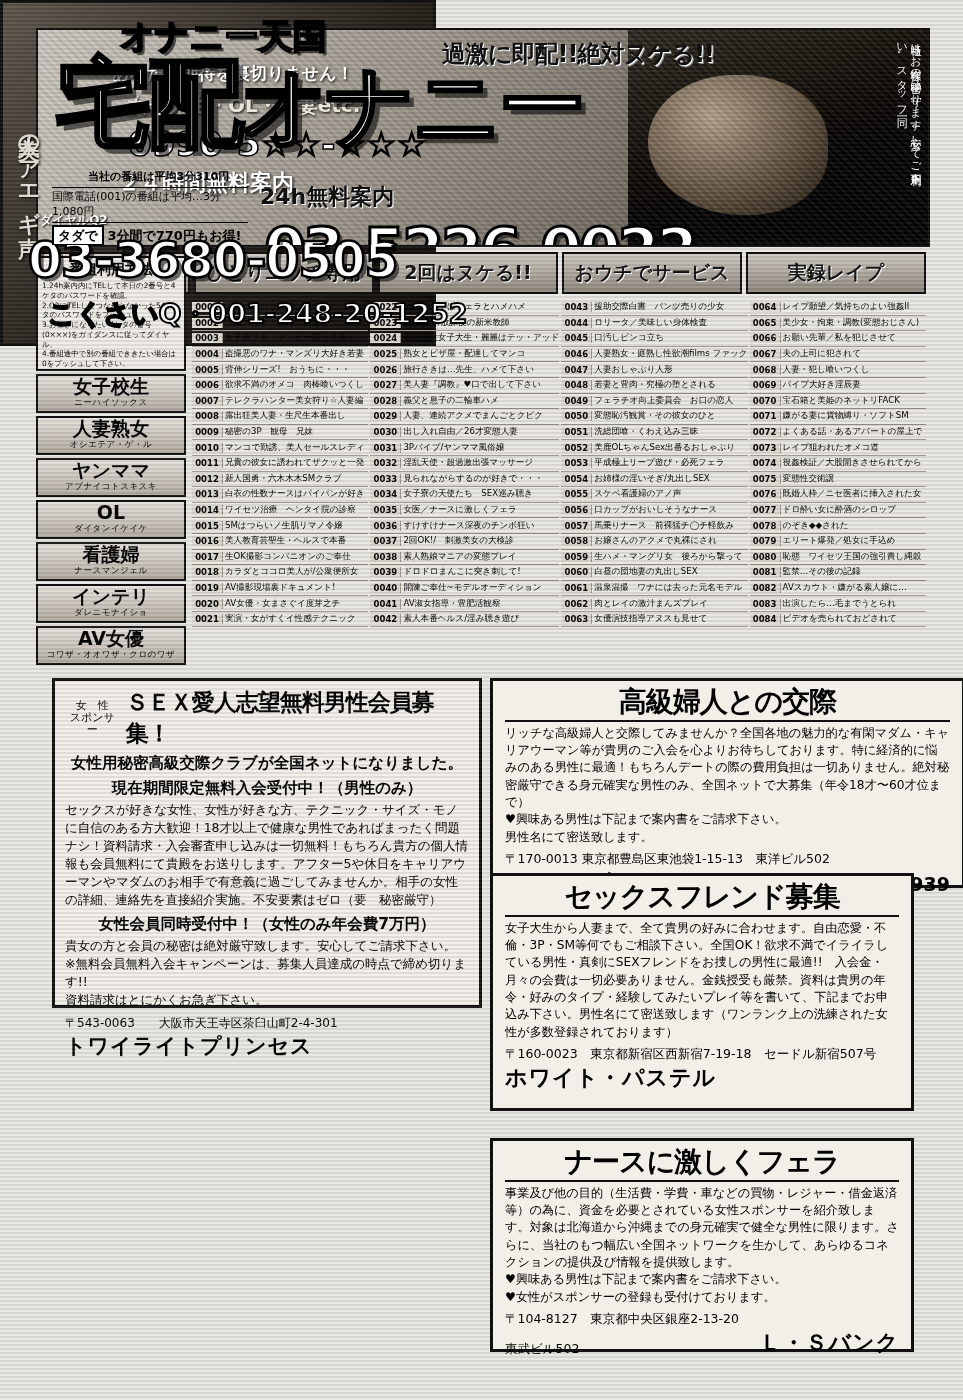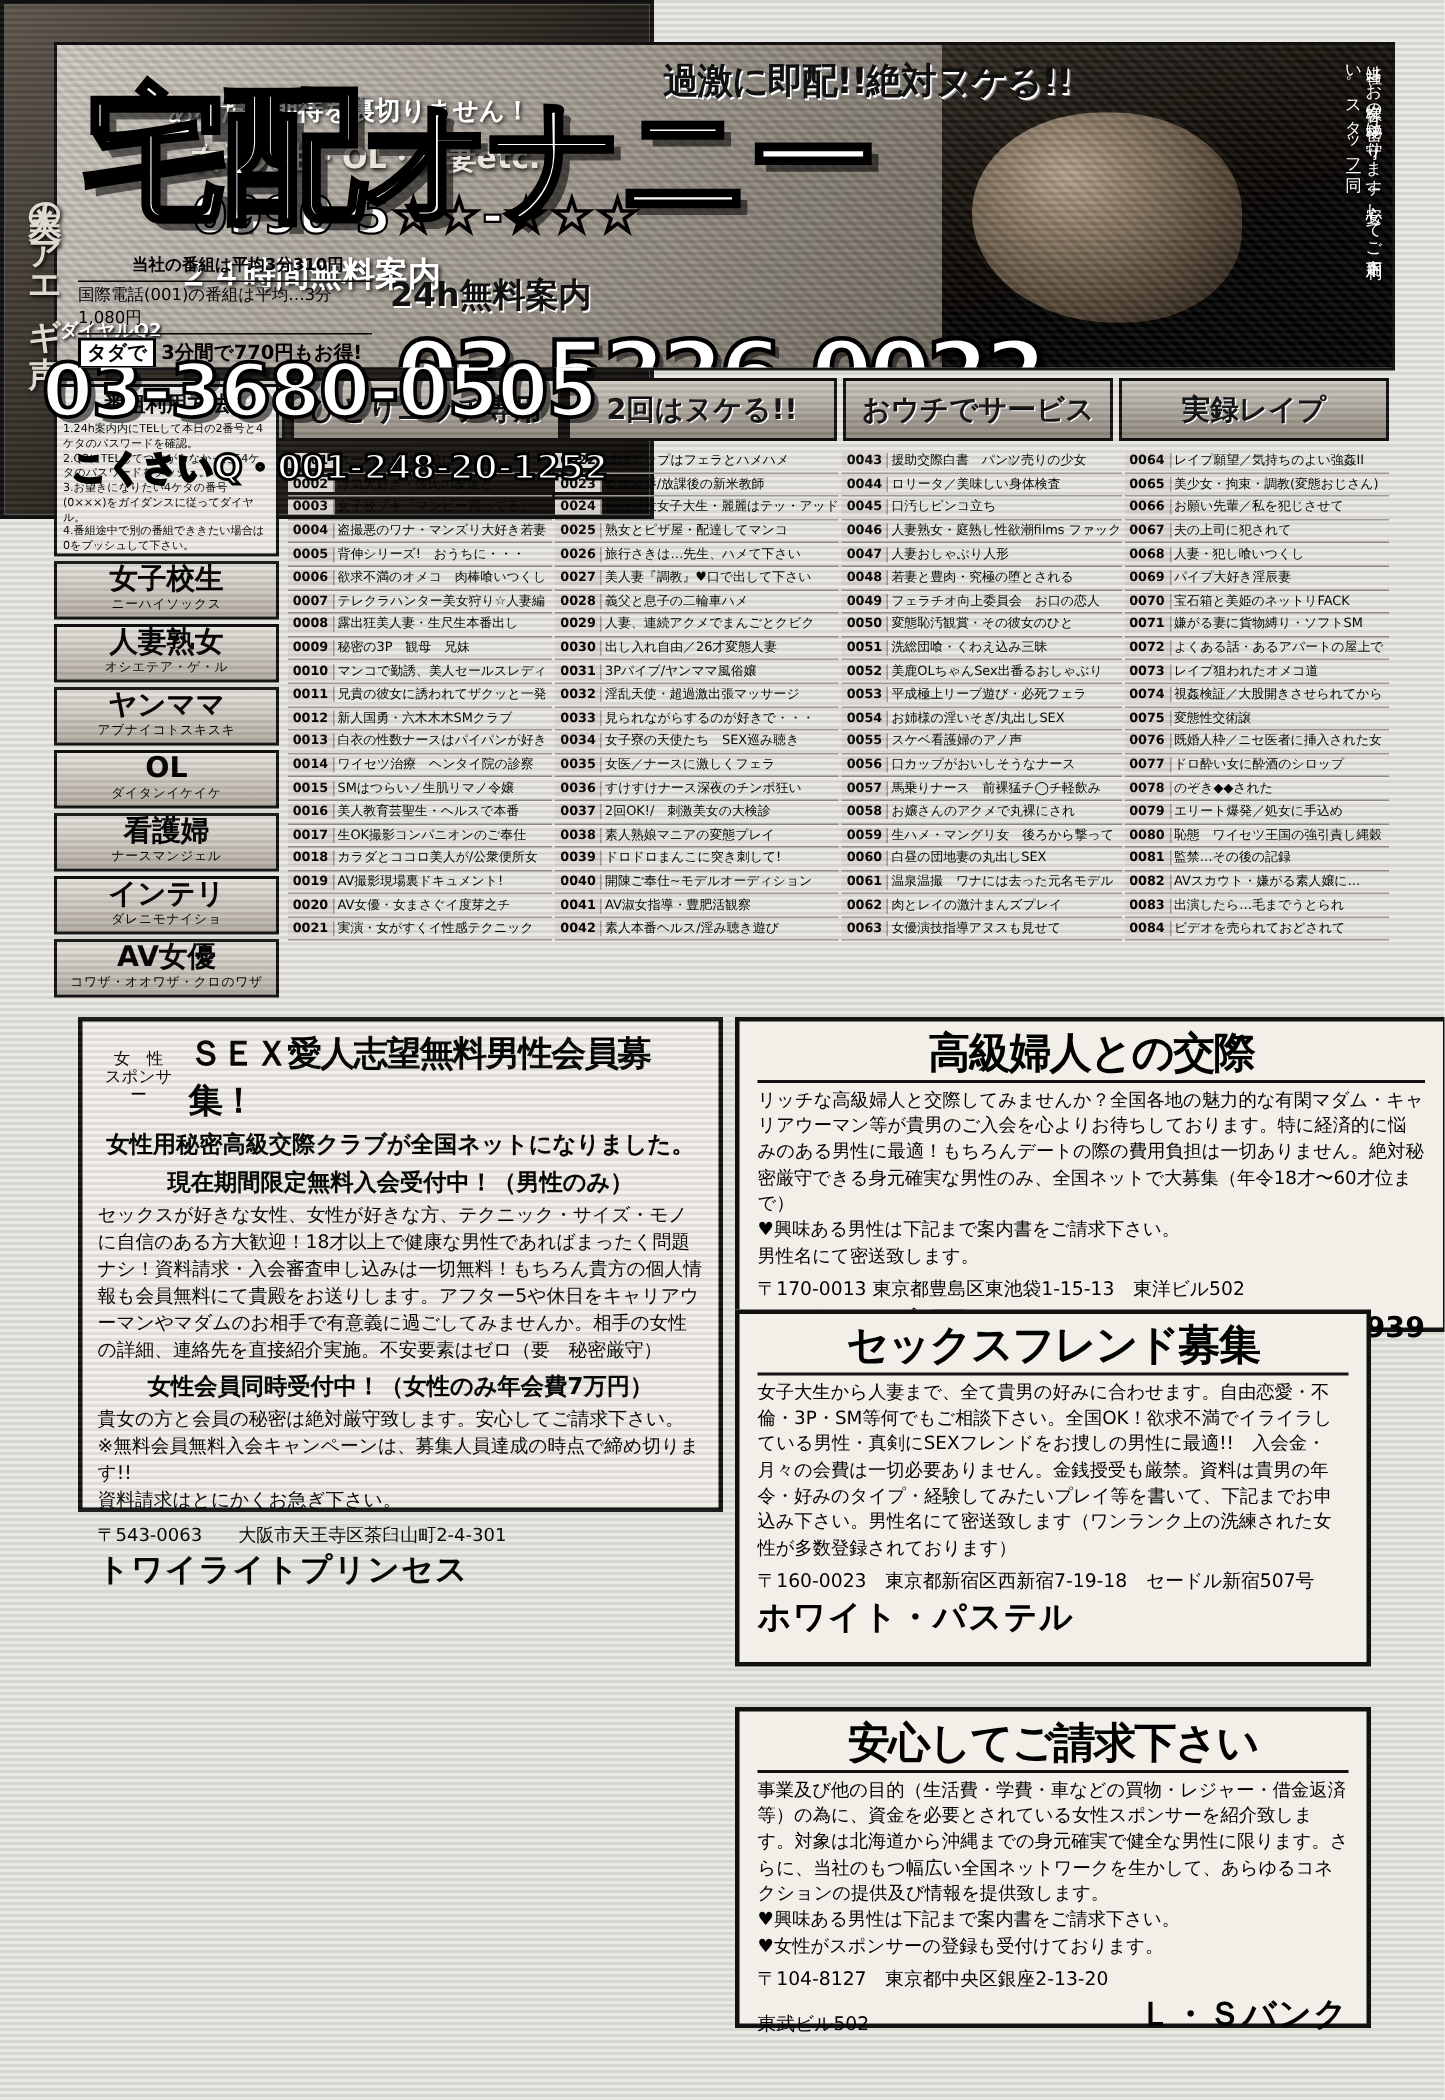--- a/index.html
+++ b/index.html
@@ -79,21 +79,21 @@
   #ad-photo .grain{position:absolute;inset:0;background:repeating-linear-gradient(0deg,rgba(255,255,255,.05) 0 2px,rgba(0,0,0,.08) 2px 4px);}
   #ad-photo .ptitle{position:absolute;left:120px;top:14px;font-size:34px;font-weight:bold;color:#fff;-webkit-text-stroke:2px #000;
         text-shadow:3px 3px 0 rgba(0,0,0,.6);}
   #ad-photo .pl2{position:absolute;left:112px;top:62px;font-size:17px;color:#fff;font-weight:bold;text-shadow:1px 1px 3px #000;}
   #ad-photo .pl3{position:absolute;left:128px;top:92px;font-size:20px;color:#e8e4dc;font-weight:bold;text-shadow:1px 1px 3px #000;text-align:center;}
   #ad-photo .pnum{position:absolute;left:128px;top:124px;font-size:34px;font-weight:bold;color:#fff;-webkit-text-stroke:1.5px #000;}
   #ad-photo .p24{position:absolute;left:118px;top:168px;font-size:22px;color:#fff;font-weight:bold;text-shadow:1px 1px 3px #000;}
   #ad-photo .dial{position:absolute;left:40px;top:212px;font-size:12px;color:#fff;font-weight:bold;text-shadow:1px 1px 2px #000;}
   #ad-photo .bignum{position:absolute;left:28px;top:232px;font-size:49px;font-weight:bold;color:#fff;-webkit-text-stroke:2.5px #000;
         text-shadow:4px 4px 0 rgba(0,0,0,.55);letter-spacing:-1px;}
-  #ad-photo .kokusai{position:absolute;left:48px;top:296px;font-size:23px;font-weight:bold;color:#fff;-webkit-text-stroke:2px #000;}
+  #ad-photo .kokusai{position:absolute;left:48px;top:296px;font-size:27px;font-weight:bold;color:#fff;-webkit-text-stroke:2px #000;}
   #ad-photo .vert{position:absolute;left:14px;top:120px;writing-mode:vertical-rl;font-size:22px;color:#ded9d0;font-weight:bold;
         text-shadow:1px 1px 3px #000;height:180px;}
 
   #ad-r1{left:490px;top:678px;width:475px;height:210px;padding:6px 12px;}
   #ad-r2{left:490px;top:873px;width:424px;height:238px;padding:6px 12px;}
   #ad-r3{left:490px;top:1138px;width:424px;height:214px;padding:6px 12px;}
   .rtitle{font-size:28px;font-weight:bold;text-align:center;letter-spacing:-1px;line-height:1.1;margin-bottom:3px;}
   .rtitle.u{border-bottom:2px solid #111;padding-bottom:2px;}
   .rbody{font-size:12.2px;line-height:1.42;}
   .raddr{font-size:12.5px;margin-top:5px;}
@@ -534,20 +534,21 @@
     <div class="body-t">貴女の方と会員の秘密は絶対厳守致します。安心してご請求下さい。</div>
     <div class="body-t">※無料会員無料入会キャンペーンは、募集人員達成の時点で締め切ります!!</div>
     <div class="body-t">資料請求はとにかくお急ぎ下さい。</div>
     <div class="addr">〒543-0063　　大阪市天王寺区茶臼山町2-4-301</div>
     <div class="shop">トワイライトプリンセス</div>
   </div>
 
   <div id="ad-photo">
     <div class="grain"></div>
     <div class="vert">美人のアエギ声</div>
+    <div class="ptitle">オナニー天国</div>
     <div class="pl2">あなたの期待を裏切りません！</div>
     <div class="pl3">女子大生・OL・人妻etc.</div>
     <div class="pnum">0990-5☆☆-☆☆☆</div>
     <div class="p24">２４時間無料案内</div>
     <div class="dial">ダイヤルQ2</div>
     <div class="bignum">03-3680-0505</div>
     <div class="kokusai">こくさいQ・001-248-20-1252</div>
   </div>
 
   <div class="ad" id="ad-r1">
@@ -563,21 +564,21 @@
   </div>
 
   <div class="ad" id="ad-r2">
     <div class="rtitle u">セックスフレンド募集</div>
     <div class="rbody">女子大生から人妻まで、全て貴男の好みに合わせます。自由恋愛・不倫・3P・SM等何でもご相談下さい。全国OK！欲求不満でイライラしている男性・真剣にSEXフレンドをお捜しの男性に最適!!　入会金・月々の会費は一切必要ありません。金銭授受も厳禁。資料は貴男の年令・好みのタイプ・経験してみたいプレイ等を書いて、下記までお申込み下さい。男性名にて密送致します（ワンランク上の洗練された女性が多数登録されております）</div>
     <div class="raddr">〒160-0023　東京都新宿区西新宿7-19-18　セードル新宿507号</div>
     <div class="rshop">ホワイト・パステル</div>
   </div>
 
   <div class="ad" id="ad-r3">
-    <div class="rtitle u">安心してご請求下さい</div>
+    <div class="rtitle u">ナースに激しくフェラ</div>
     <div class="rbody">事業及び他の目的（生活費・学費・車などの買物・レジャー・借金返済等）の為に、資金を必要とされている女性スポンサーを紹介致します。対象は北海道から沖縄までの身元確実で健全な男性に限ります。さらに、当社のもつ幅広い全国ネットワークを生かして、あらゆるコネクションの提供及び情報を提供致します。</div>
     <div class="rbody">♥興味ある男性は下記まで案内書をご請求下さい。</div>
     <div class="rbody">♥女性がスポンサーの登録も受付けております。</div>
     <div class="raddr">〒104-8127　東京都中央区銀座2-13-20</div>
     <div class="inlineshop">
       <div class="raddr">東武ビル502</div>
       <div class="rshop">Ｌ・Ｓバンク</div>
     </div>
   </div>
 

